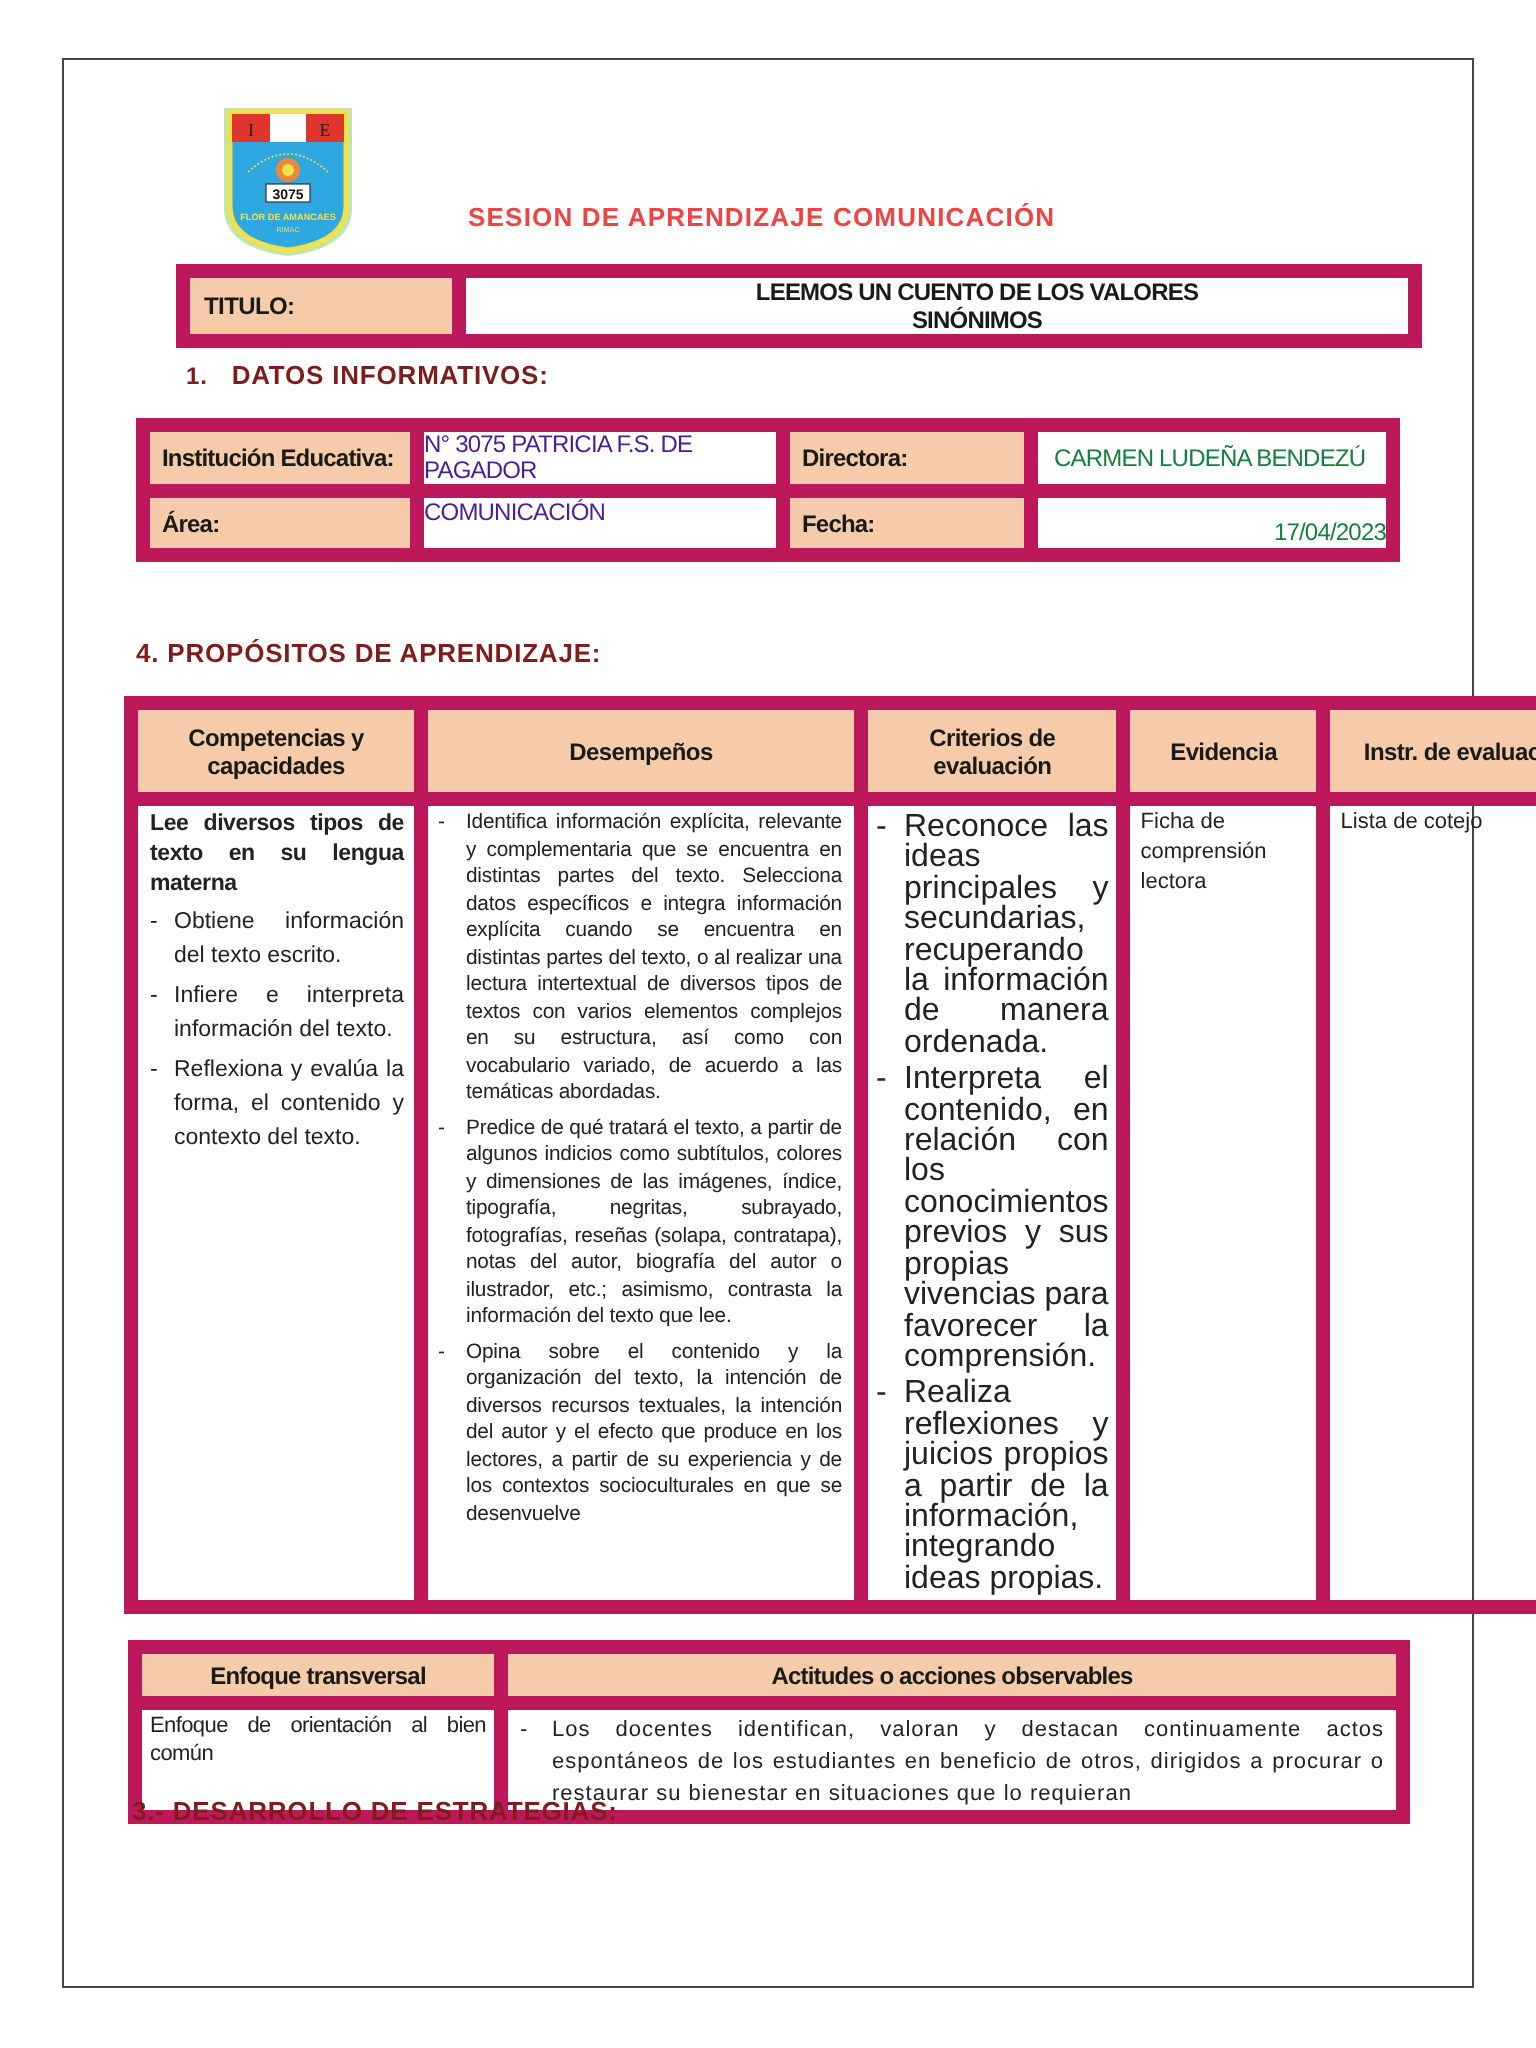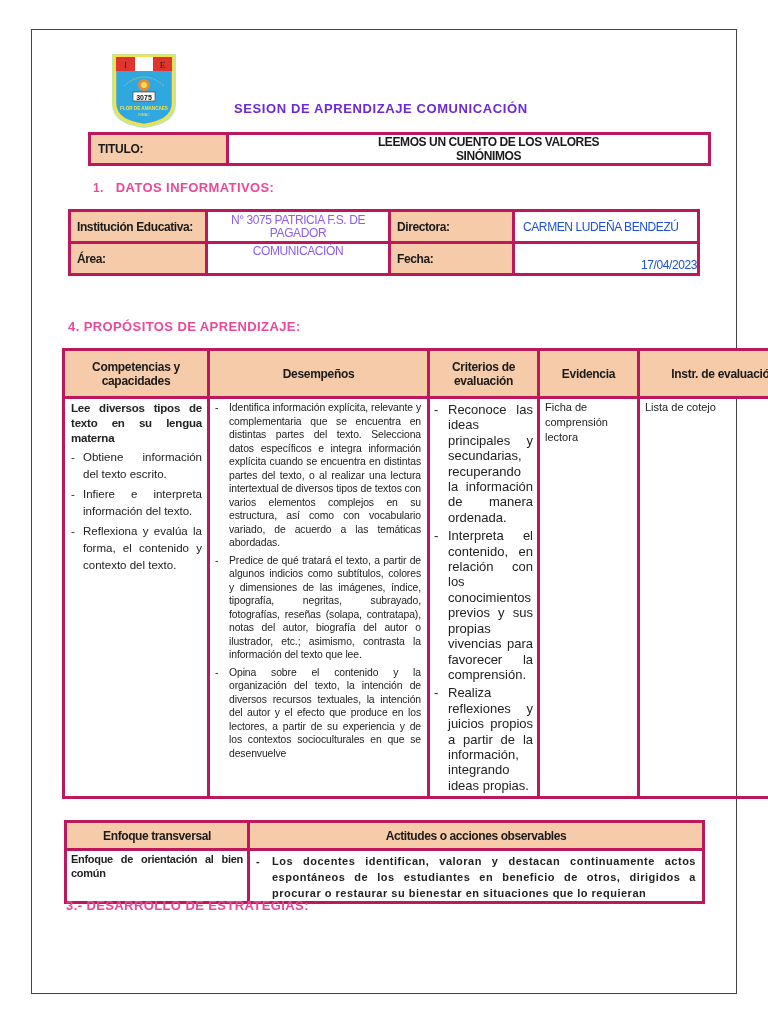--- a/index.html
+++ b/index.html
@@ -9,49 +9,49 @@
   .page-border {
     position: absolute; left: 31px; top: 29px; width: 706px; height: 965px;
     border: 1.5px solid #444;
   }
 
   
   .logo { position: absolute; left: 110px; top: 52px; width: 68px; height: 77px; }
 
   .doc-title {
     position: absolute; left: 234px; top: 101px; width: 320px;
-    font-size: 13px; font-weight: bold; letter-spacing: 0.6px; color: #6d28d9;
+    font-size: 13px; font-weight: bold; letter-spacing: 0.6px; color: #ef4444;
   }
 
   table { border-collapse: collapse; position: absolute; }
-  td, th { border: 3px solid #be185d; vertical-align: middle; }
+  td, th { border: 7px solid #be185d; vertical-align: middle; }
   .peach { background: #F6CBAA; }
 
   
   .t-title { left: 88px; top: 132px; width: 623px; height: 34px; }
   .t-title td { font-size: 12px; font-family: "Liberation Sans", sans-serif; }
   .t-title .lbl { width: 138px; font-weight: bold; padding-left: 7px; letter-spacing: -0.3px; }
   .t-title .val { text-align: center; font-weight: bold; line-height: 14px; letter-spacing: -0.4px; padding-left: 40px; }
 
   .section-head {
-    position: absolute; font-size: 13px; font-weight: bold; letter-spacing: 0.4px; color: #ec4899;
+    position: absolute; font-size: 13px; font-weight: bold; letter-spacing: 0.4px; color: #7f1d1d;
   }
   .sh1 { left: 93px; top: 180px; }
   .sh1 .num { font-weight: bold; margin-right: 12px; font-size: 12px; }
   .sh2 { left: 68px; top: 319px; }
   .sh3 { left: 66px; top: 898px; }
 
   
   .t-datos { left: 68px; top: 209px; width: 632px; }
   .t-datos td { height: 32px; font-size: 12px; letter-spacing: -0.4px; }
   .t-datos .lbl { font-weight: bold; padding-left: 6px; }
   .t-datos .c1 { width: 137px; }
-  .t-datos .c2 { width: 183px; text-align: center; line-height: 13px; color: #8b5cf6; }
+  .t-datos .c2 { width: 183px; text-align: left; line-height: 13px; color: #4c1d95; }
   .t-datos .c3 { width: 124px; }
-  .t-datos .c4 { color: #1d4ed8; }
+  .t-datos .c4 { color: #15803d; }
   .t-datos .v-top { vertical-align: top; padding-top: 1px; }
   .t-datos .v-bot { vertical-align: bottom; text-align: right; padding-bottom: 1px; }
   .t-datos .docente { text-align: right; padding-right: 10px; line-height: 14px; }
   .t-datos .left { padding-left: 8px; }
 
   
   .t-prop { left: 62px; top: 348px; width: 752px; }
   .t-prop th { background: #F6CBAA; font-size: 12px; font-weight: bold; height: 48px; line-height: 14px; letter-spacing: -0.3px; text-align: center; }
   .t-prop td { vertical-align: top; font-size: 11px; line-height: 15.2px; color: #222; height: 392px; }
   .t-prop .w1 { width: 145px; }
@@ -60,28 +60,28 @@
   .t-prop .w4 { width: 100px; }
   .cell-comp { padding: 2px 5px 0 6px; text-align: justify; }
   .cell-comp .comp-title { font-weight: bold; font-size: 11.5px; line-height: 15px; text-align: justify; letter-spacing: -0.2px; }
   ul.dash { list-style: none; }
   ul.dash li { position: relative; padding-left: 12px; text-align: justify; margin-top: 3px; }
   ul.dash li::before { content: "-"; position: absolute; left: 0; top: 0; }
   .cell-comp ul.dash li { font-size: 11.5px; line-height: 17px; }
   .cell-des { padding: 2px 6px 0 5px; }
   .cell-des ul.dash li { font-size: 10.4px; line-height: 13.5px; margin-top: 0; margin-bottom: 4px; padding-left: 14px; letter-spacing: -0.1px; }
   .cell-crit { padding: 3px 4px 0 4px; }
-  .cell-crit ul.dash li { font-size: 13px; line-height: 15.4px; margin-top: 0; margin-bottom: 3px; padding-left: 14px; }
+  .cell-crit ul.dash li { font-size: 16px; line-height: 15.4px; margin-top: 0; margin-bottom: 3px; padding-left: 14px; }
   .cell-ev { padding: 1px 4px 0 5px; font-size: 11.4px; line-height: 15.4px; }
   .cell-inst { padding: 1px 4px 0 5px; font-size: 11.4px; line-height: 15.4px; }
 
   
   .t-enf { left: 64px; top: 820px; width: 641px; }
   .t-enf th { background: #F6CBAA; font-size: 12px; font-weight: bold; height: 28px; line-height: 14px; letter-spacing: -0.4px; text-align: center; }
-  .t-enf td { vertical-align: top; font-size: 11px; color: #222; height: 48px; font-weight: bold; }
+  .t-enf td { vertical-align: top; font-size: 11px; color: #222; height: 48px; }
   .t-enf .e1 { width: 183px; padding: 1px 4px 0 4px; line-height: 14px; text-align: justify; letter-spacing: -0.3px; }
   .t-enf .e2 { padding: 2px 6px 0 6px; }
   .t-enf .e2 ul.dash li { margin-top: 0; line-height: 16px; letter-spacing: 0.5px; text-align: justify; padding-left: 16px; }
 </style>
 </head>
 <body>
 
 <div class="page-border"></div>
 
 <div class="logo">

